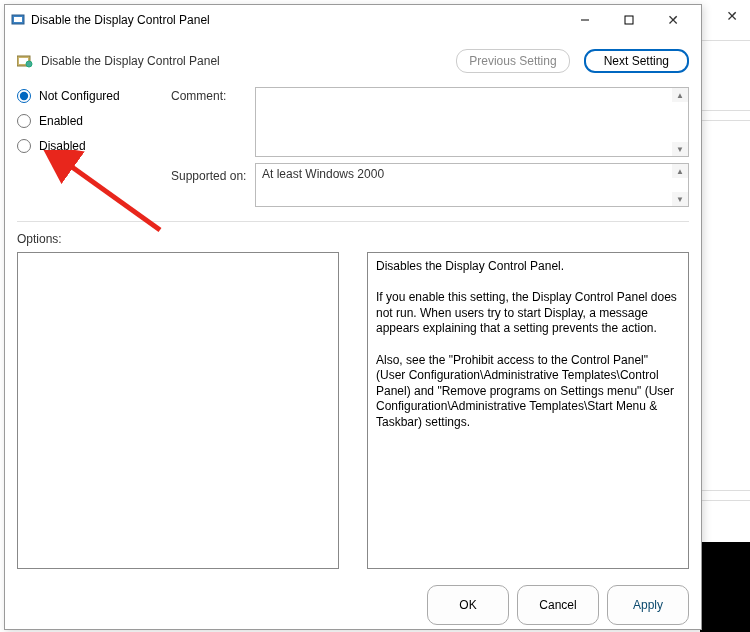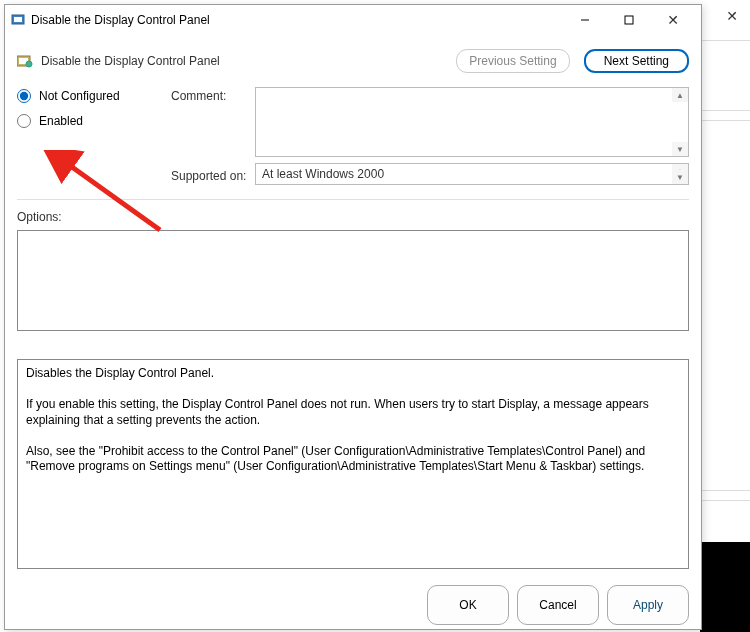--- a/index.html
+++ b/index.html
@@ -115,21 +115,21 @@
       font-size: 12px;
       color: #333;
       padding-top: 2px;
     }
     .textarea-wrap {
       position: relative;
       border: 1px solid #bbb;
       background: #fff;
       height: 70px;
     }
-    .textarea-wrap.small { height: 22px; }
+    .textarea-wrap.small { height: 44px; }
     .textarea-inner {
       padding: 3px 6px;
       font-size: 12px;
       color: #333;
       height: 100%;
     }
     .scroll-arrow {
       position: absolute;
       right: 0;
       width: 16px; height: 14px;
@@ -151,21 +151,21 @@
     .divider { height: 1px; background: #e0e0e0; margin: 14px 12px 6px 12px; }
     .panels-header {
       display: grid;
       grid-template-columns: 1fr 1fr;
       gap: 24px;
       padding: 4px 12px 4px 12px;
     }
     .panel-label { font-size: 12px; color: #333; }
     .panels {
       display: grid;
-      grid-template-columns: 1fr;
+      grid-template-columns: 1fr 1fr;
       gap: 28px;
       padding: 2px 12px 8px 12px;
       flex: 1;
       min-height: 0;
     }
     .panel {
       border: 1px solid #888;
       background: #fff;
       padding: 6px 8px;
       font-size: 12px;
@@ -248,20 +248,24 @@
   <div class="top-grid">
     <div class="radio-col">
       <label class="radio-item">
         <input type="radio" name="state" checked="" style="">
         <span>Not Configured</span>
       </label>
       <label class="radio-item">
         <input type="radio" name="state" style="">
         <span>Enabled</span>
       </label>
+      <label class="radio-item">
+        <input type="radio" name="state" style="">
+        <span>Disabled</span>
+      </label>
     </div>
     <div class="label-col">Comment:</div>
     <div class="textarea-wrap">
       <div class="textarea-inner"></div>
       <div class="scroll-arrow up">▲</div>
       <div class="scroll-arrow down">▼</div>
     </div>
   </div>
 
   <div class="supported-row">

